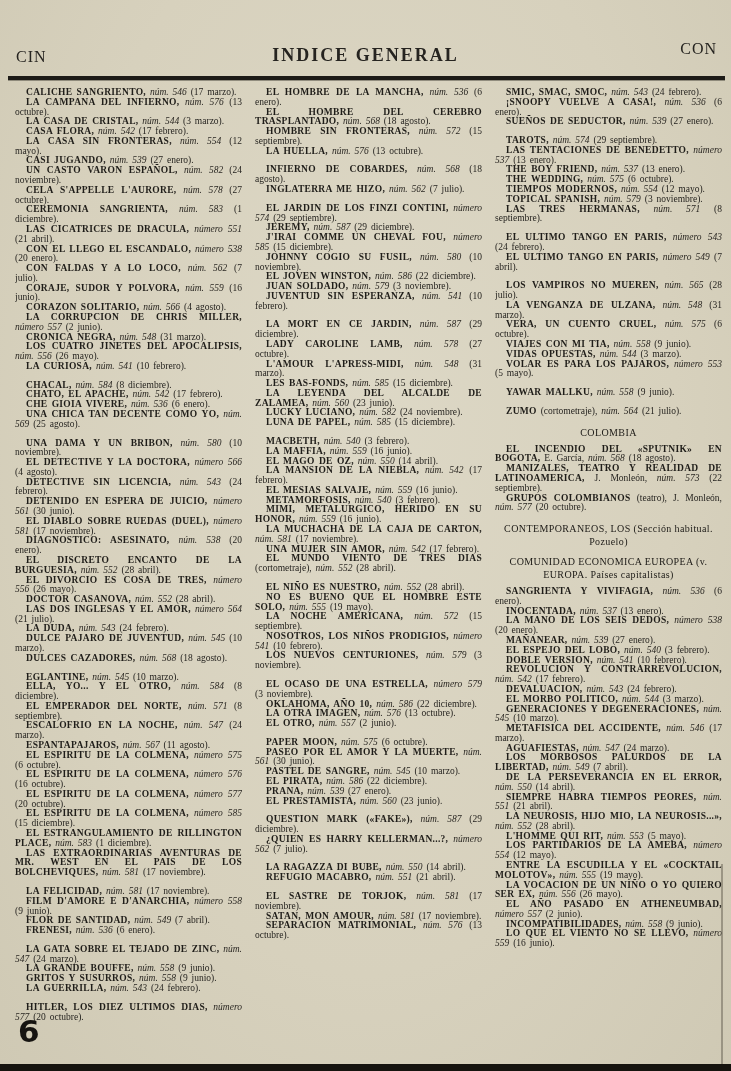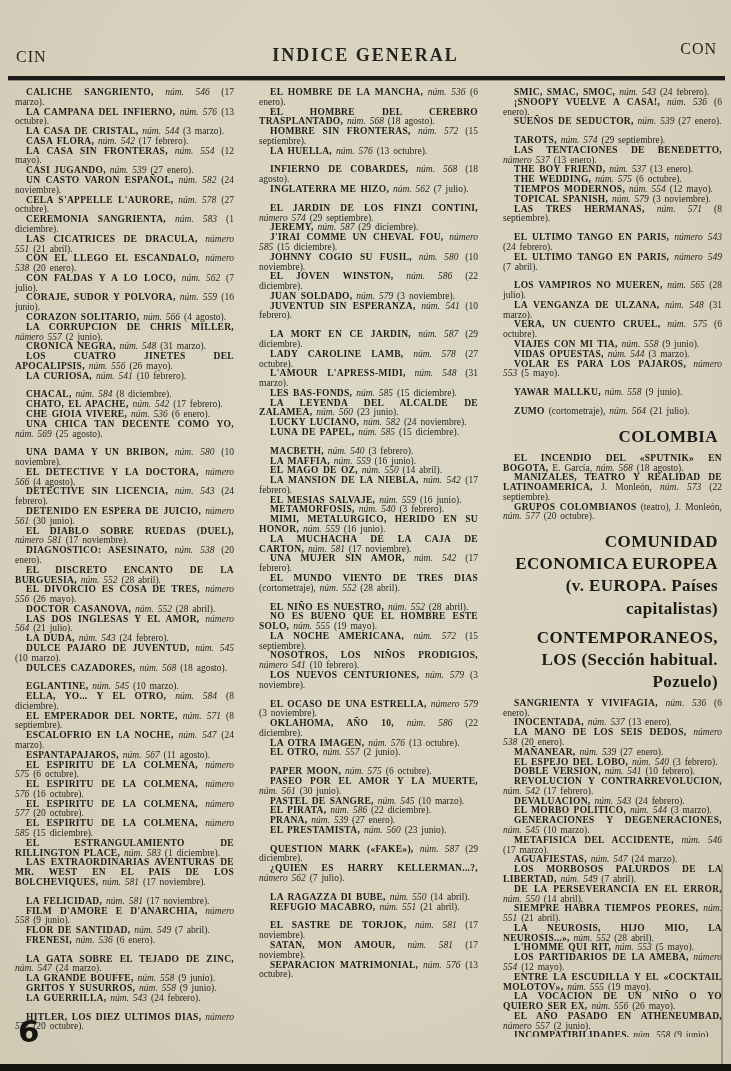--- a/index.html
+++ b/index.html
@@ -15,33 +15,33 @@
   }
   .hdr{position:absolute;top:40px;left:0;width:100%;height:34px;}
   .hdr-left{position:absolute;left:16px;top:8px;font-size:16px;letter-spacing:1px;}
   .hdr-right{position:absolute;right:14px;top:0;font-size:16px;letter-spacing:1px;}
   .hdr-center{position:absolute;left:0;right:0;top:5px;text-align:center;
     font-weight:bold;font-size:18px;letter-spacing:2px;}
   .hdr-rule{position:absolute;top:76px;left:8px;right:6px;height:4px;background:#1d1b17;
     box-shadow:0 1px 0 rgba(40,38,30,.4);}
   .cols{
     position:absolute;top:88px;left:15px;right:9px;bottom:34px;
-    display:flex;gap:25px;overflow:hidden;
+    display:flex;gap:13px;overflow:hidden;
   }
   .col{flex:1 1 0;overflow:hidden;}
   .block{margin:0 0 9px 0;}
   .entry{
     margin:0;font-size:9.5px;line-height:1.03;
     text-align:justify;text-indent:11px;
     word-spacing:1.5px;
   }
   .entry b{letter-spacing:.3px;color:#1f1d19;}
   .entry i{color:#2a2722;}
   .sec-heading{
-    font-weight:bold;text-align:right;font-size:17px;line-height:1.3;
+    font-weight:normal;text-align:center;font-size:10px;line-height:1.3;
     margin:7px 4px 6px 4px;letter-spacing:.4px;color:#1d1b17;
   }
   .page-number{
     position:absolute;left:18px;bottom:22px;
     font-family:"DejaVu Sans","Liberation Sans",sans-serif;
     font-weight:bold;font-size:31px;color:#161411;
   }
   .bottom-bar{position:absolute;left:0;right:0;bottom:0;height:7px;background:#16140f;}
   .right-edge-shadow{position:absolute;right:8px;bottom:7px;width:2px;height:200px;
     background:#6d685a;opacity:.55;}
@@ -237,22 +237,22 @@
         </div>
         <div class="block">
           <p class="entry"><b>ZUMO</b> (cortometraje),<i> núm. 564</i> (21 julio).</p>
         </div>
         <div class="sec-heading">COLOMBIA</div>
         <div class="block">
           <p class="entry"><b>EL INCENDIO DEL «SPUTNIK» EN BOGOTA,</b> E. García,<i> núm. 568</i> (18 agosto).</p>
           <p class="entry"><b>MANIZALES, TEATRO Y REALIDAD DE LATINOAMERICA,</b> J. Monleón,<i> núm. 573</i> (22 septiembre).</p>
           <p class="entry"><b>GRUPOS COLOMBIANOS</b> (teatro), J. Monleón,<i> núm. 577</i> (20 octubre).</p>
         </div>
+        <div class="sec-heading">CONTEMPORANEOS, LOS (Sección habitual. Pozuelo)</div>
         <div class="sec-heading">COMUNIDAD ECONOMICA EUROPEA (v. EUROPA. Países capitalistas)</div>
-        <div class="sec-heading">CONTEMPORANEOS, LOS (Sección habitual. Pozuelo)</div>
         <div class="block">
           <p class="entry"><b>SANGRIENTA Y VIVIFAGIA,</b><i> núm. 536</i> (6 enero).</p>
           <p class="entry"><b>INOCENTADA,</b><i> núm. 537</i> (13 enero).</p>
           <p class="entry"><b>LA MANO DE LOS SEIS DEDOS,</b><i> número 538</i> (20 enero).</p>
           <p class="entry"><b>MAÑANEAR,</b><i> núm. 539</i> (27 enero).</p>
           <p class="entry"><b>EL ESPEJO DEL LOBO,</b><i> núm. 540</i> (3 febrero).</p>
           <p class="entry"><b>DOBLE VERSION,</b><i> núm. 541</i> (10 febrero).</p>
           <p class="entry"><b>REVOLUCION Y CONTRARREVOLUCION,</b><i> núm. 542</i> (17 febrero).</p>
           <p class="entry"><b>DEVALUACION,</b><i> núm. 543</i> (24 febrero).</p>
           <p class="entry"><b>EL MORBO POLITICO,</b><i> núm. 544</i> (3 marzo).</p>

